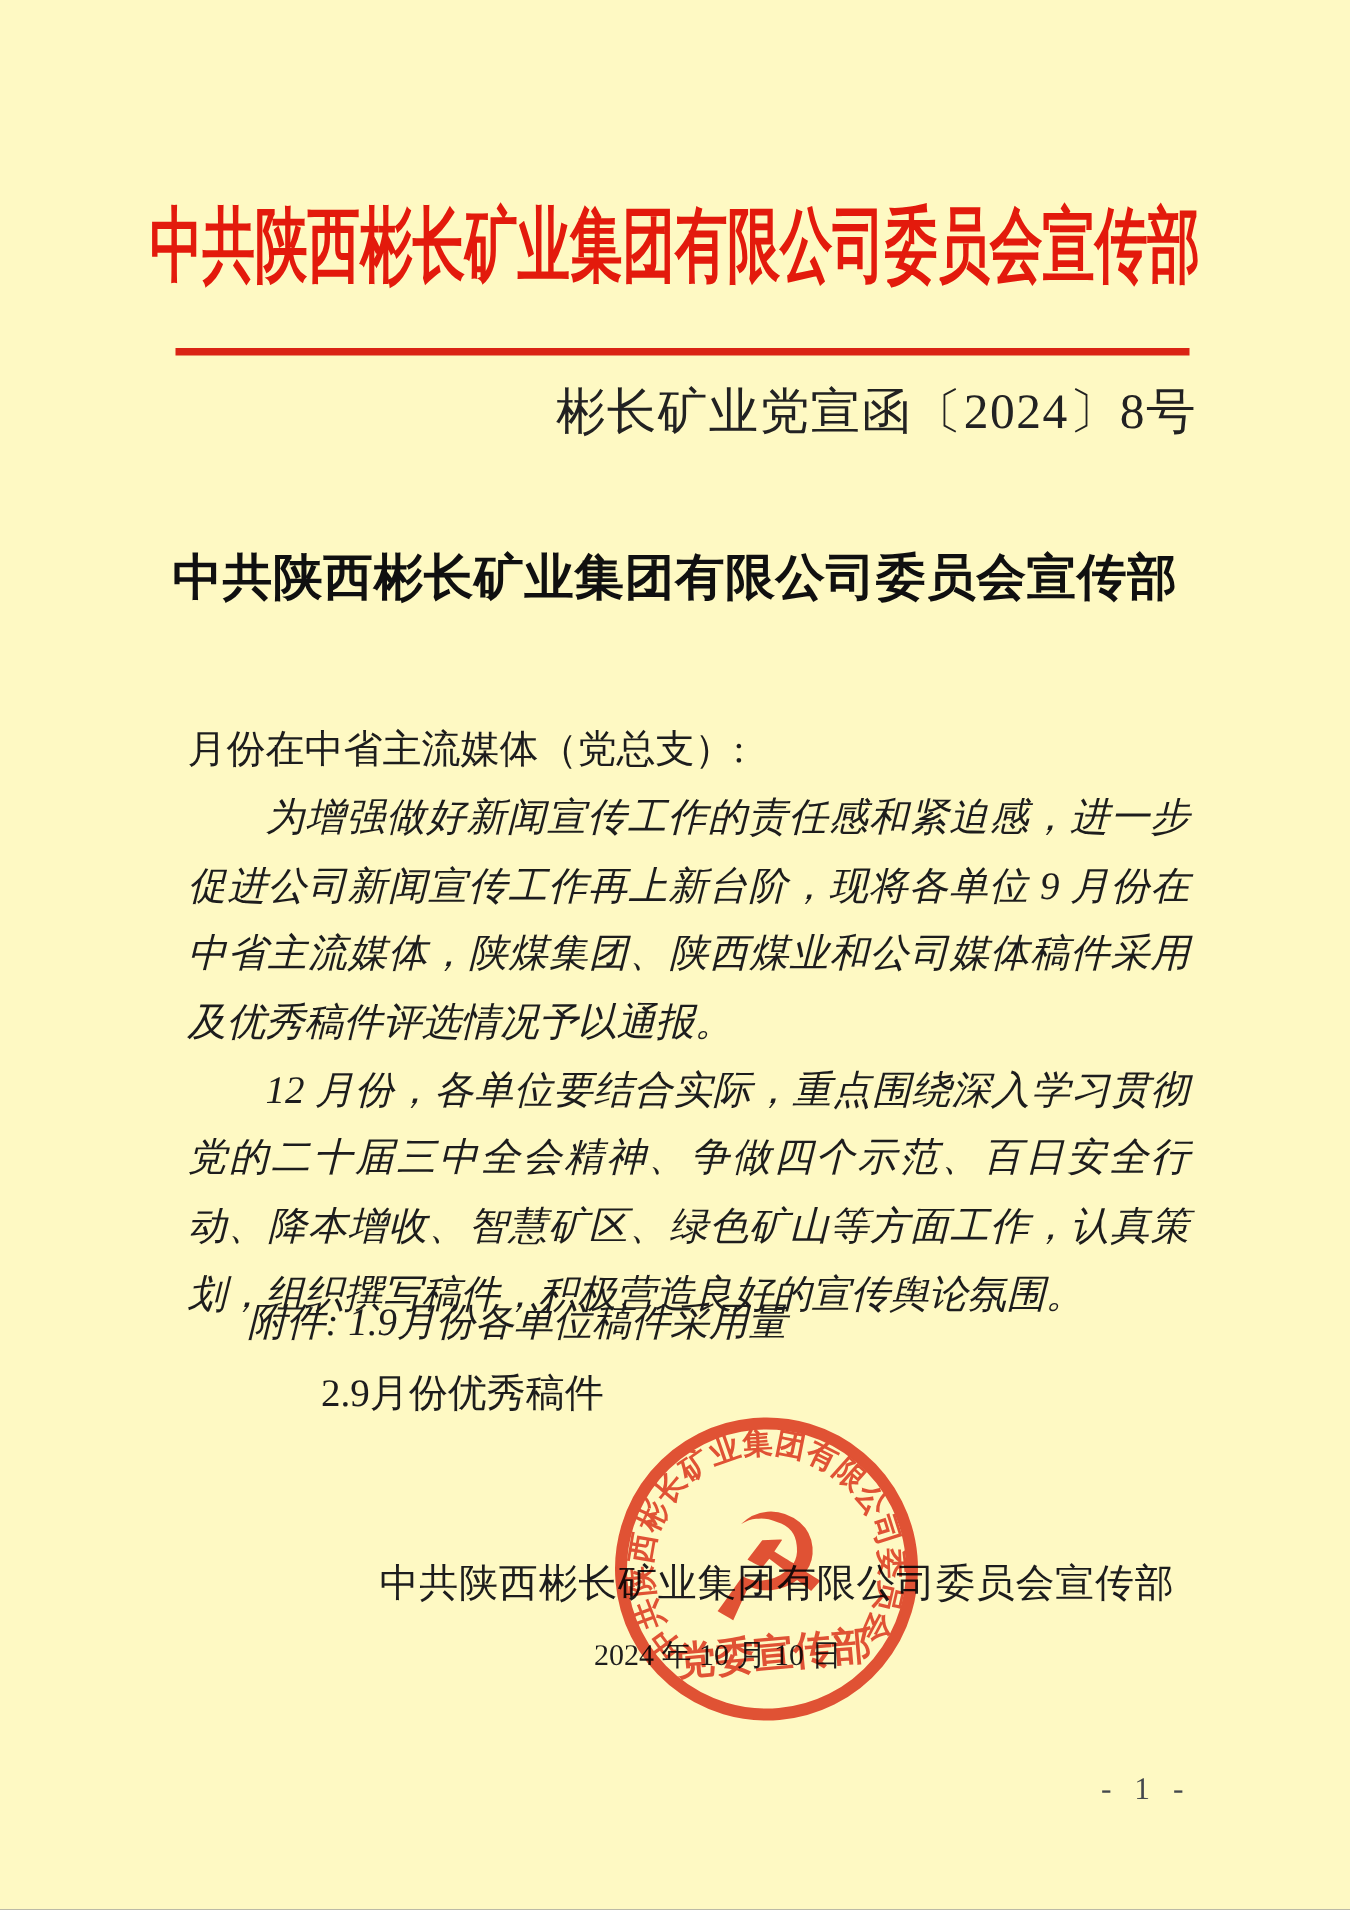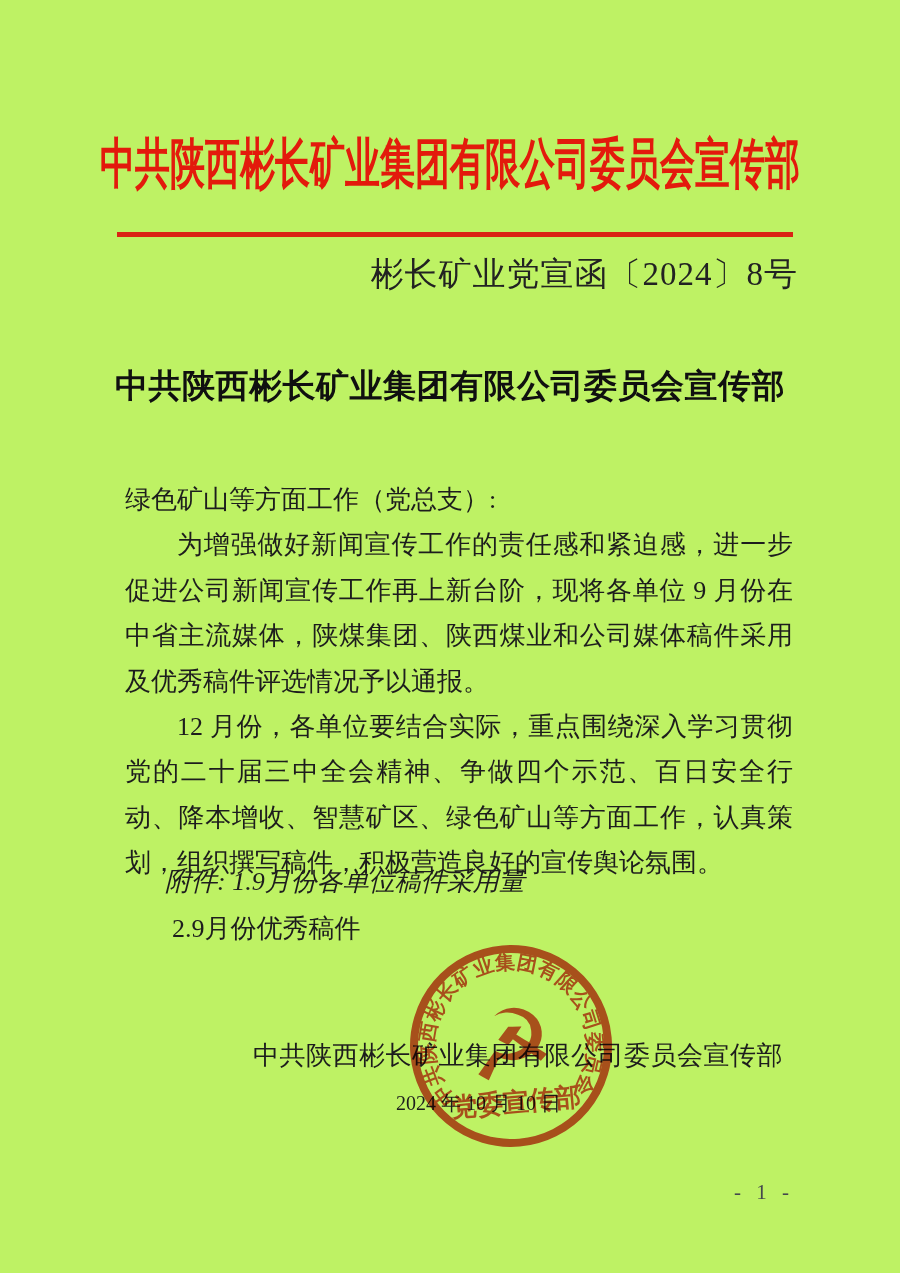--- a/index.html
+++ b/index.html
@@ -2,21 +2,21 @@
 <html><head>
 <meta charset="utf-8">
 <style>
   * { margin: 0; padding: 0; box-sizing: border-box; }
   html, body { background: #888; }
   .page {
     position: relative;
     width: 900px;
     height: 1273px;
     margin: 0 auto;
-    background: #bef264;
+    background: #fef9c3;
     overflow: hidden;
     font-family: "Liberation Serif", "DejaVu Serif", serif;
     color: #1d1d1d;
   }
   
   .letterhead {
     position: absolute;
     top: 128px;
     left: 0;
     width: 100%;
@@ -63,32 +63,32 @@
   .body-block {
     position: absolute;
     top: 477px;
     left: 125px;
     width: 668px;
     font-size: 26px;
     line-height: 45.4px;
     text-align: justify;
     text-justify: inter-character;
   }
-  .body-block .para { text-indent: 2em; }
+  .body-block .para { text-indent: 2em; font-style: italic; }
   
   .attachments {
     position: absolute;
     top: 858px;
     left: 125px;
     width: 668px;
     font-size: 26px;
     line-height: 47px;
   }
   .attachments .att-line1 { padding-left: 40px; white-space: nowrap; font-style: italic; }
-  .attachments .att-line2 { margin-left: 47px; white-space: nowrap; }
+  .attachments .att-line2 { margin-left: 89px; white-space: nowrap; }
   
   .signature {
     position: absolute;
     top: 1038px;
     left: 253px;
     font-size: 26px;
     white-space: nowrap;
     letter-spacing: 0.5px;
   }
   .sign-date {
@@ -149,21 +149,21 @@
 
   <div class="red-rule"></div>
 
   <div class="doc-number">彬长矿业党宣函〔2024〕8号</div>
 
   <div class="doc-title">
     <div>中共陕西彬长矿业集团有限公司委员会宣传部</div>
   </div>
 
   <div class="body-block">
-    <div class="salutation">绿色矿山等方面工作（党总支）:</div>
+    <div class="salutation">月份在中省主流媒体（党总支）:</div>
     <div class="para">为增强做好新闻宣传工作的责任感和紧迫感，进一步促进公司新闻宣传工作再上新台阶，现将各单位 9 月份在中省主流媒体，陕煤集团、陕西煤业和公司媒体稿件采用及优秀稿件评选情况予以通报。</div>
     <div class="para">12 月份，各单位要结合实际，重点围绕深入学习贯彻党的二十届三中全会精神、争做四个示范、百日安全行动、降本增收、智慧矿区、绿色矿山等方面工作，认真策划，组织撰写稿件，积极营造良好的宣传舆论氛围。</div>
   </div>
 
   <div class="attachments">
     <div class="att-line1">
       <span>附件:</span>
       <span>1.9月份各单位稿件采用量</span>
     </div>
     <div class="att-line2">2.9月份优秀稿件</div>

